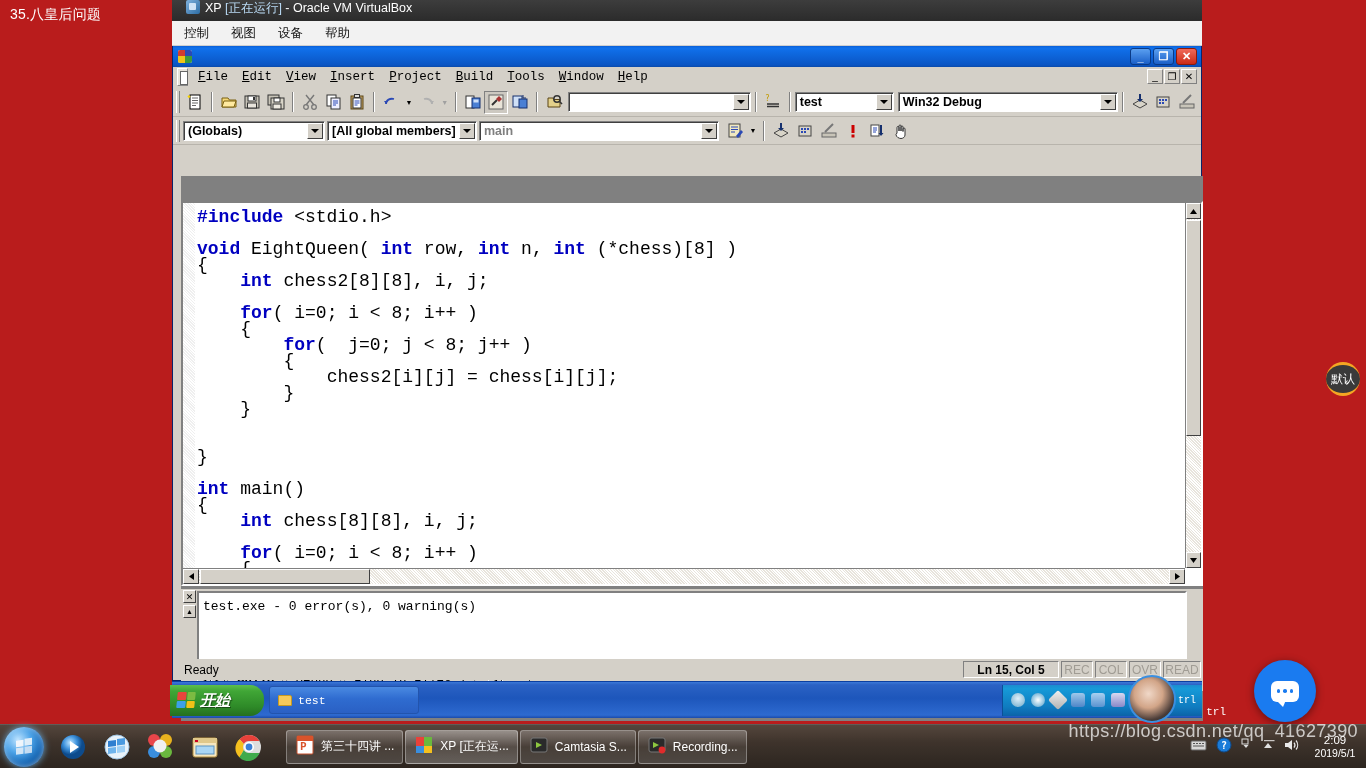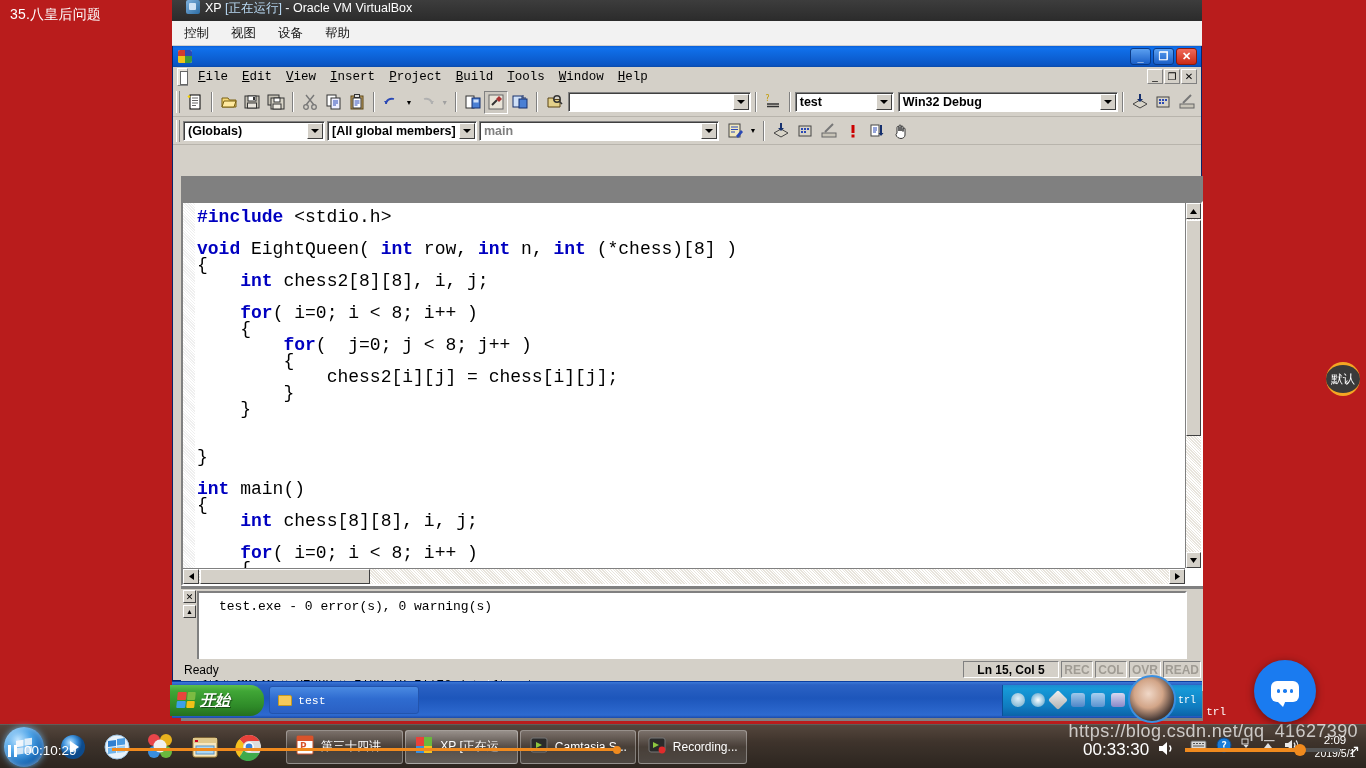--- a/index.html
+++ b/index.html
@@ -178,21 +178,21 @@
   .sb-thumb { position:absolute; background:#d4d0c8; border:1px solid #fff;
     border-right-color:#404040; border-bottom-color:#404040; cursor:pointer;}
 
   
   .out-pane {
     position:absolute; left:0px; top:413px; width:1022px; height:102px;
     background:#d4d0c8;
   }
   .out-frame {
     position:absolute; left:16px; top:2px; right:16px; bottom:22px;
-    background:#fff; border:2px solid; border-color:#808080 #fff #fff #808080;padding-left:16px;
+    background:#fff; border:2px solid; border-color:#808080 #fff #fff #808080;
   }
   .out-text {
     padding:6px 0 0 4px; font-family:"Liberation Mono",monospace;
     font-size:13px; color:#000; white-space:pre;
   }
   .out-tabs {
     position:absolute; left:16px; bottom:2px; height:19px; display:flex;
     align-items:flex-end; font-family:"Liberation Mono",monospace; font-size:12.5px;
   }
   .tab-nav { display:flex; }
@@ -217,21 +217,21 @@
   
   .statusbar {
     position:absolute; left:0px; bottom:0px; width:1030px; height:21px;
     background:#d4d0c8; display:flex; align-items:center;
     font-family:"Liberation Sans",sans-serif; font-size:12px; color:#000;
   }
   .sb-cell { height:17px; margin:0 1px; display:flex; align-items:center;
     padding:0 5px; border:1px solid #808080;
     border-right-color:#fff;border-bottom-color:#fff; }
   .sb-cell.flat{border:none;}
-  .sb-dim { color:#a09c94; font-weight:bold; }
+  .sb-dim { color:#a09c94; font-weight:normal; }
 
   
   .xp-taskbar {
     position:absolute; left:0; bottom:0; width:1030px; height:37px;
     background:linear-gradient(to bottom,#3b78d8 0%,#2b62c4 8%,#1d56bb 45%,#2e6ad0 92%,#1b4bab 100%);
     border-top:1px solid #0b3fa0;
     display:flex; align-items:center;
   }
   .xp-start {
     width:94px; height:31px; margin-left:-2px;
@@ -853,34 +853,14 @@
   <div class="csdn-wm">https://blog.csdn.net/qq_41627390</div>
 
   <div class="chat-bubble">
     <span class="bubble-shape">
         <i></i>
         <i></i>
         <i></i>
       </span>
   </div>
 
-  <div class="vid-overlay">
-    <div class="vid-left">
-      <span class="pausebar"></span>
-      <span>00:10:29</span>
-    </div>
-    <div class="progress-left"></div>
-    <div class="vid-right">
-      <span style="font-size:17px;">00:33:30</span>
-      <span>
-        <svg width="20" height="17" viewBox="0 0 20 17">
-            <path d="M2 6h3.5L10 2v13L5.5 11H2z" fill="#fff"></path>
-            <path d="M12.5 5.5a4.5 4.5 0 010 6" stroke="#fff" fill="none" stroke-width="1.4"></path>
-          </svg>
-      </span>
-      <span class="progress-right">
-          <i></i>
-        </span>
-      <span style="font-size:14px;">↗</span>
-    </div>
-  </div>
 
 </div>
 
 </body></html>

